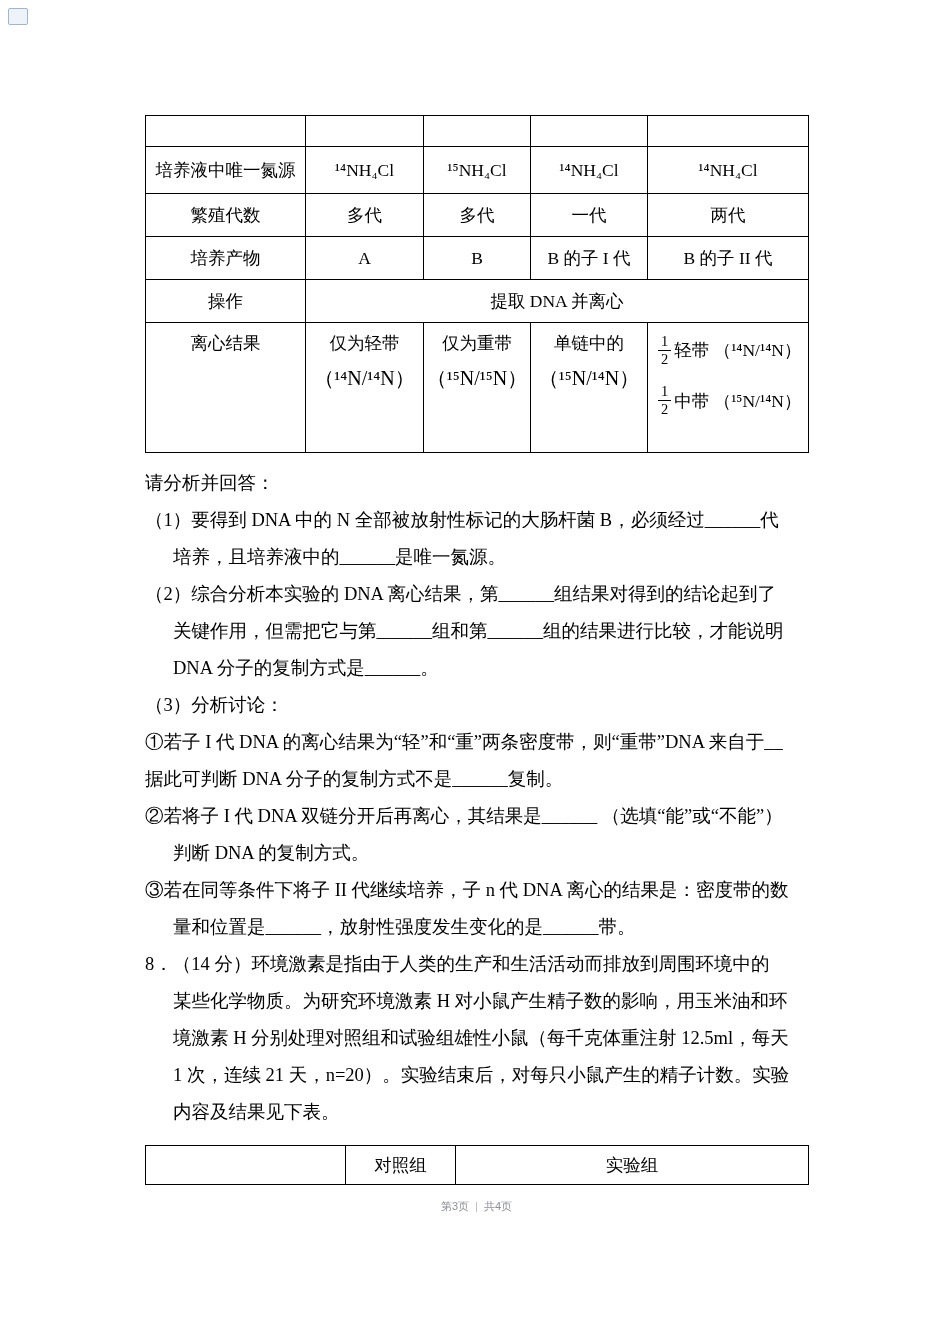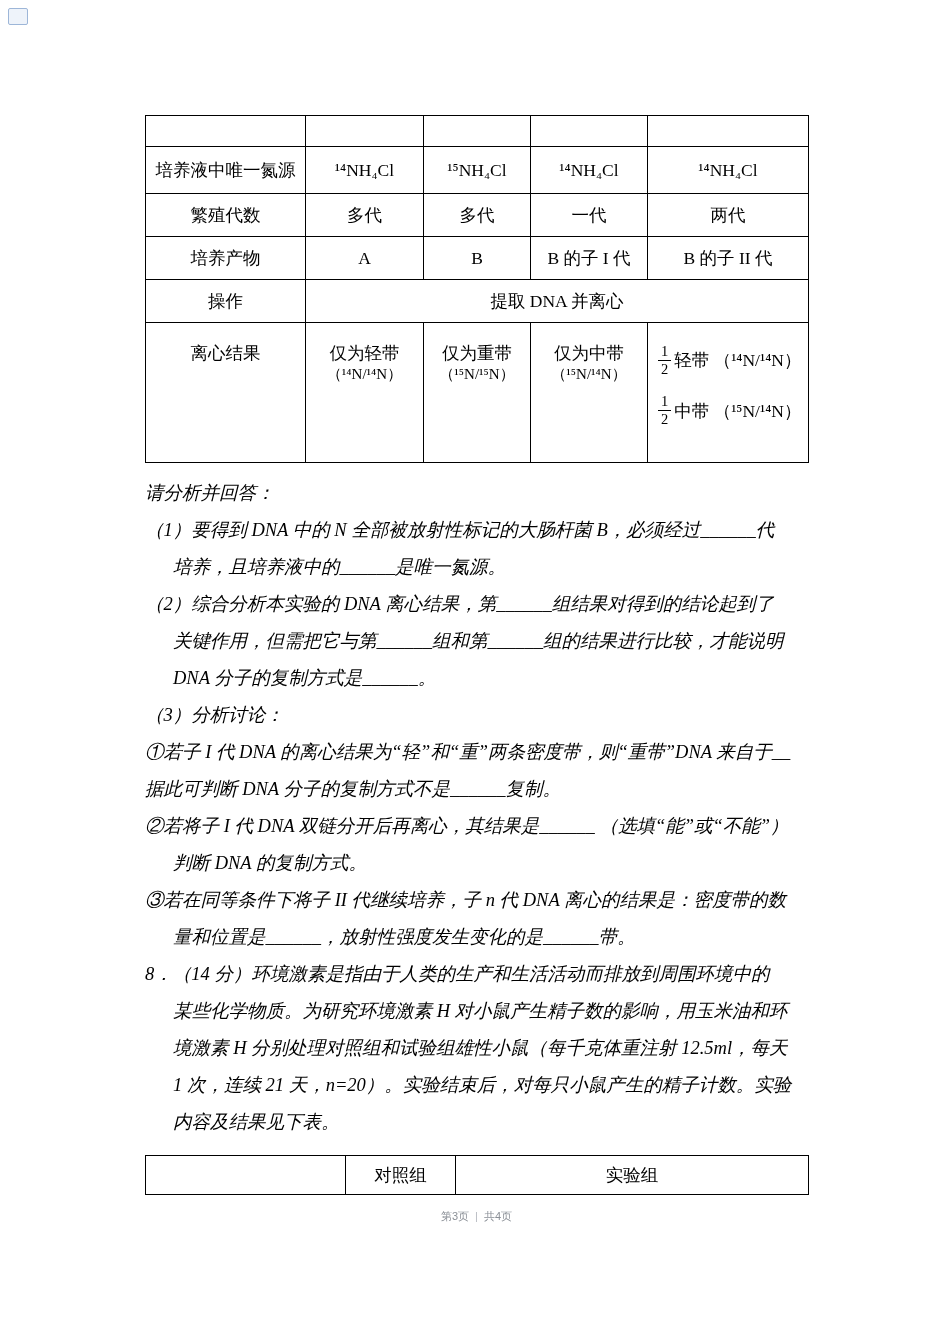--- a/index.html
+++ b/index.html
@@ -29,39 +29,39 @@
     border:1px solid #000;
     text-align:center;
     vertical-align:middle;
     padding:3px 2px;
     word-break:break-all;
   }
   .dna-table tr.blank-row td { height:24px; }
   .dna-table tr.r-nitrogen td { height:40px; }
   .dna-table tr.r-gen td, .dna-table tr.r-prod td { height:36px; }
   .dna-table tr.r-op td { height:36px; }
-  .dna-table tr.r-res td { height:118px; vertical-align:top; padding-top:18px; }
-  .res-line2 { font-size:15px; }
+  .dna-table tr.r-res td { height:118px; vertical-align:top; padding-top:8px; }
+  .res-line2 { margin-top:10px; font-size:20px; }
   .c4-res { text-align:left !important; padding-left:10px !important; }
   .res-frac-line { display:flex; align-items:center; margin:2px 0 16px 0; }
   .frac {
     display:inline-flex; flex-direction:column; align-items:center;
     font-size:14.5px; line-height:1.15; margin-right:3px;
   }
   .frac .num { border-bottom:1px solid #000; padding:0 3px; }
   .frac .den { padding:0 3px; }
 
   
   .content {
     margin-left:145px;
     width:672px;
     margin-top:12px;
     font-size:18.5px;
   }
-  .para { margin:0; line-height:37px; white-space:pre-wrap;font-style:italic; }
+  .para { margin:0; line-height:37px; white-space:pre-wrap; }
   .hang { padding-left:28px; text-indent:-28px; }
 
   
   .bottom-table {
     margin:14px 0 0 145px;
     width:663px;
     table-layout:fixed;
     font-size:17.5px;
     padding-left:36px;
   }
@@ -134,21 +134,21 @@
       <td>离心结果</td>
       <td>
         <div class="res-line1">仅为轻带</div>
         <div class="res-line2">（¹⁴N/¹⁴N）</div>
       </td>
       <td>
         <div class="res-line1">仅为重带</div>
         <div class="res-line2">（¹⁵N/¹⁵N）</div>
       </td>
       <td>
-        <div class="res-line1">仅为中带</div>
+        <div class="res-line1">单链中的</div>
         <div class="res-line2">（¹⁵N/¹⁴N）</div>
       </td>
       <td class="c4-res">
         <div class="res-frac-line">
           <span class="frac">
             <span class="num">1</span>
             <span class="den">2</span>
           </span>
           <span>轻带 （¹⁴N/¹⁴N）</span>
         </div>

